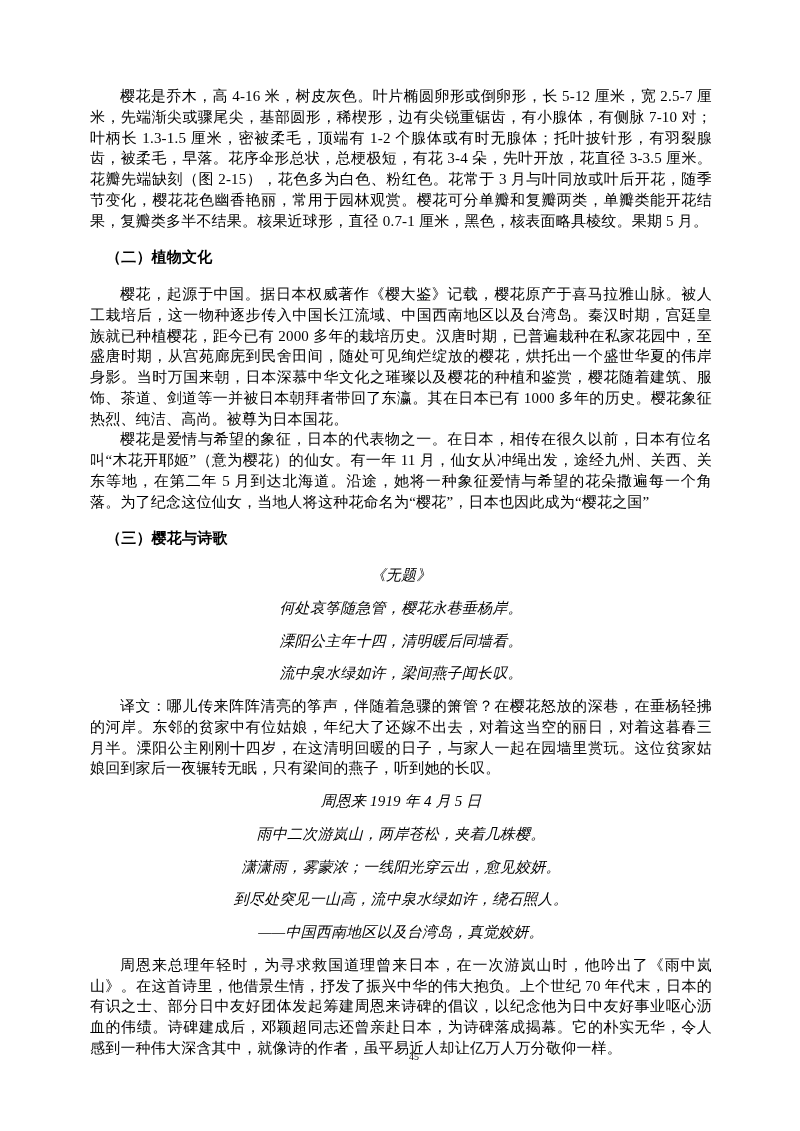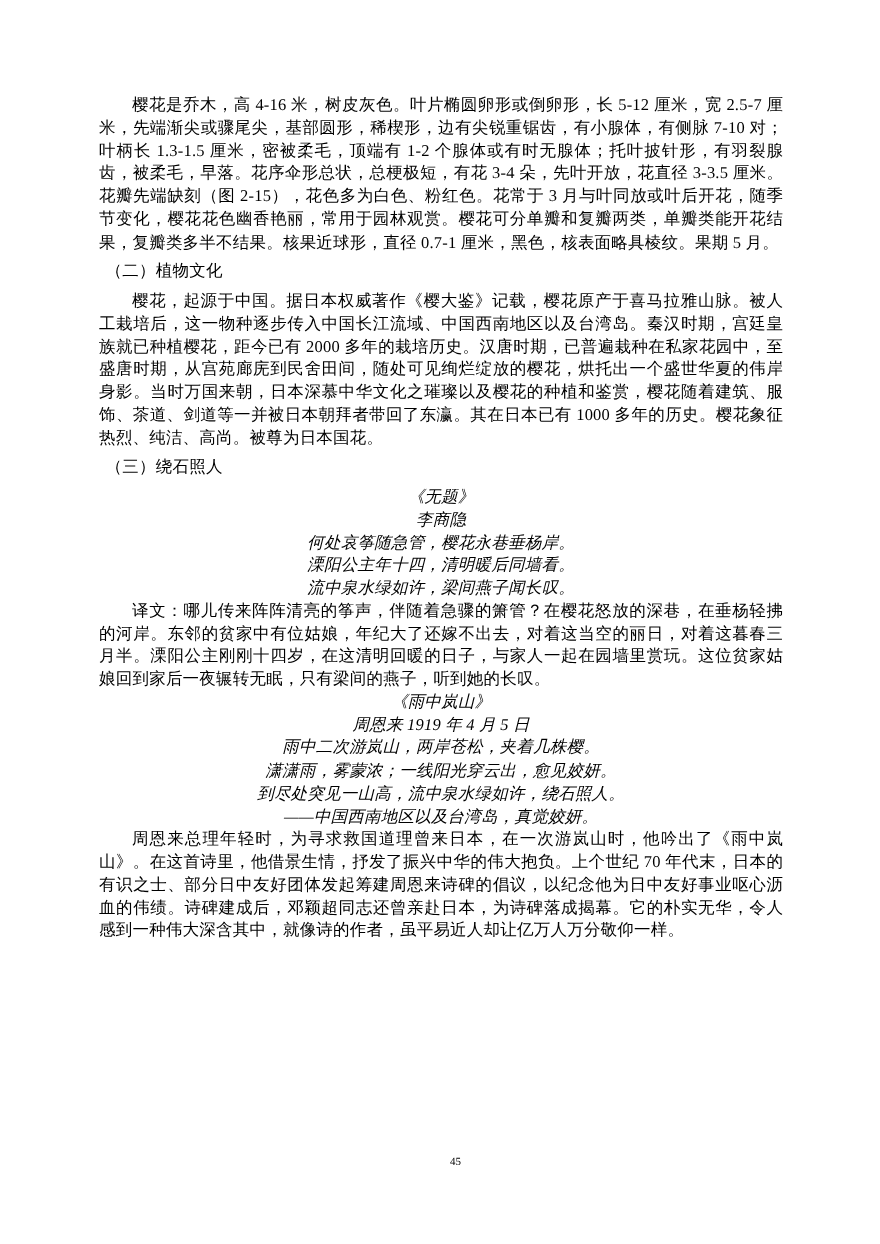--- a/index.html
+++ b/index.html
@@ -25,28 +25,28 @@
     font-size: 15px;
     line-height: 20.75px;
     text-align: justify;
     letter-spacing: 0.2px;
   }
   .para {
     margin: 0;
     text-indent: 2em;
   }
   .heading {
-    margin: 6px;
+    margin: 16px;
     font-size: 15px;
     line-height: 20.75px;
-    font-weight: normal;
+    font-weight: bold;
     text-indent: 0;
   }
   .poem p {
-    margin: 0;
+    margin: 12px;
     text-align: center;
     text-indent: 0;
     font-style: italic; 
   }
   .page-number {
     position: absolute;
     top: 1048px;
     left: 0;
     width: 100%;
     text-align: center;
@@ -59,35 +59,34 @@
 
 <div class="page">
   <div class="content">
 
     <p class="para">樱花是乔木，高 4-16 米，树皮灰色。叶片椭圆卵形或倒卵形，长 5-12 厘米，宽 2.5-7 厘米，先端渐尖或骤尾尖，基部圆形，稀楔形，边有尖锐重锯齿，有小腺体，有侧脉 7-10 对；叶柄长 1.3-1.5 厘米，密被柔毛，顶端有 1-2 个腺体或有时无腺体；托叶披针形，有羽裂腺齿，被柔毛，早落。花序伞形总状，总梗极短，有花 3-4 朵，先叶开放，花直径 3-3.5 厘米。花瓣先端缺刻（图 2-15），花色多为白色、粉红色。花常于 3 月与叶同放或叶后开花，随季节变化，樱花花色幽香艳丽，常用于园林观赏。樱花可分单瓣和复瓣两类，单瓣类能开花结果，复瓣类多半不结果。核果近球形，直径 0.7-1 厘米，黑色，核表面略具棱纹。果期 5 月。</p>
 
     <p class="heading">（二）植物文化</p>
 
     <p class="para">樱花，起源于中国。据日本权威著作《樱大鉴》记载，樱花原产于喜马拉雅山脉。被人工栽培后，这一物种逐步传入中国长江流域、中国西南地区以及台湾岛。秦汉时期，宫廷皇族就已种植樱花，距今已有 2000 多年的栽培历史。汉唐时期，已普遍栽种在私家花园中，至盛唐时期，从宫苑廊庑到民舍田间，随处可见绚烂绽放的樱花，烘托出一个盛世华夏的伟岸身影。当时万国来朝，日本深慕中华文化之璀璨以及樱花的种植和鉴赏，樱花随着建筑、服饰、茶道、剑道等一并被日本朝拜者带回了东瀛。其在日本已有 1000 多年的历史。樱花象征热烈、纯洁、高尚。被尊为日本国花。</p>
 
+    <p class="para">樱花是爱情与希望的象征，日本的代表物之一。在日本，相传在很久以前，日本有位名叫“木花开耶姬”（意为樱花）的仙女。有一年 11 月，仙女从冲绳出发，途经九州、关西、关东等地，在第二年 5 月到达北海道。沿途，她将一种象征爱情与希望的花朵撒遍每一个角落。为了纪念这位仙女，当地人将这种花命名为“樱花”，日本也因此成为“樱花之国”</p>
 
-    <p class="heading">（三）绕石照人</p>
+    <p class="heading">（三）樱花与诗歌</p>
 
     <div class="poem">
       <p>《无题》</p>
-      <p>李商隐</p>
       <p>何处哀筝随急管，樱花永巷垂杨岸。</p>
       <p>溧阳公主年十四，清明暖后同墙看。</p>
       <p>流中泉水绿如许，梁间燕子闻长叹。</p>
     </div>
 
     <p class="para">译文：哪儿传来阵阵清亮的筝声，伴随着急骤的箫管？在樱花怒放的深巷，在垂杨轻拂的河岸。东邻的贫家中有位姑娘，年纪大了还嫁不出去，对着这当空的丽日，对着这暮春三月半。溧阳公主刚刚十四岁，在这清明回暖的日子，与家人一起在园墙里赏玩。这位贫家姑娘回到家后一夜辗转无眠，只有梁间的燕子，听到她的长叹。</p>
 
     <div class="poem">
-      <p>《雨中岚山》</p>
       <p>周恩来 1919 年 4 月 5 日</p>
       <p>雨中二次游岚山，两岸苍松，夹着几株樱。</p>
       <p>潇潇雨，雾蒙浓；一线阳光穿云出，愈见姣妍。</p>
       <p>到尽处突见一山高，流中泉水绿如许，绕石照人。</p>
       <p>——中国西南地区以及台湾岛，真觉姣妍。</p>
     </div>
 
 
     <p class="para">周恩来总理年轻时，为寻求救国道理曾来日本，在一次游岚山时，他吟出了《雨中岚山》。在这首诗里，他借景生情，抒发了振兴中华的伟大抱负。上个世纪 70 年代末，日本的有识之士、部分日中友好团体发起筹建周恩来诗碑的倡议，以纪念他为日中友好事业呕心沥血的伟绩。诗碑建成后，邓颖超同志还曾亲赴日本，为诗碑落成揭幕。它的朴实无华，令人感到一种伟大深含其中，就像诗的作者，虽平易近人却让亿万人万分敬仰一样。</p>
 

